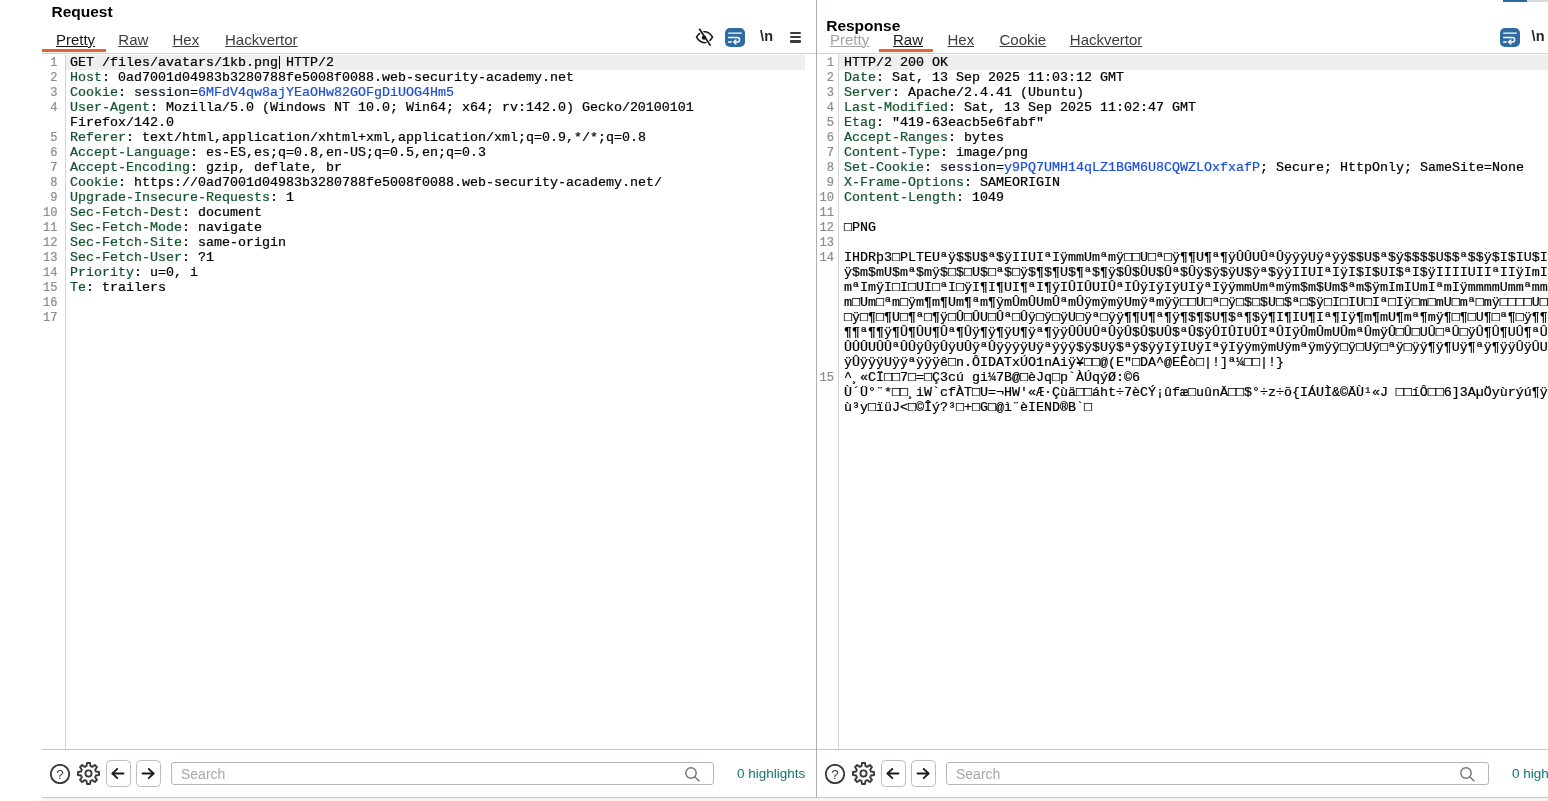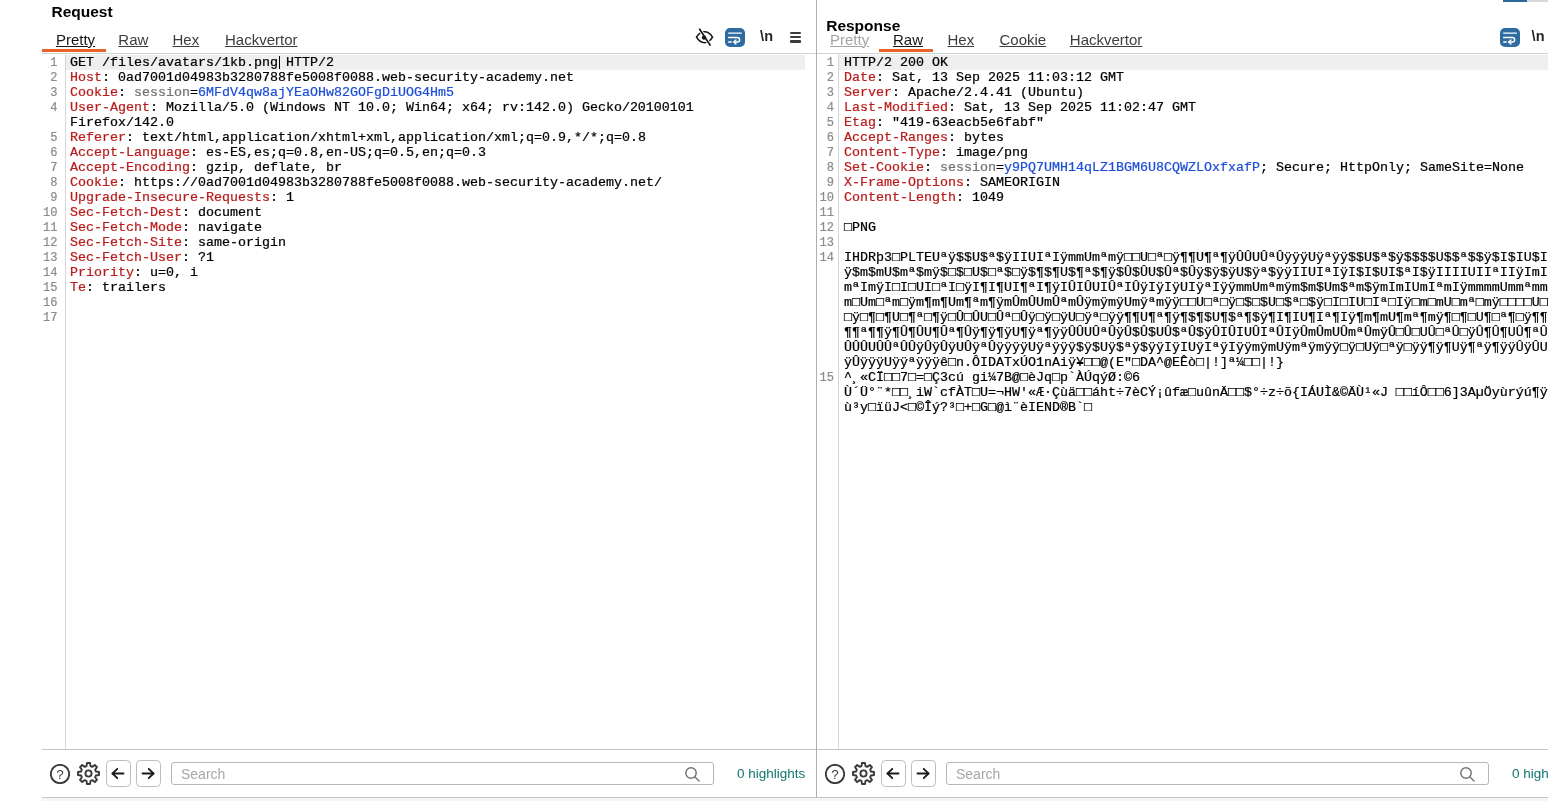--- a/index.html
+++ b/index.html
@@ -5,22 +5,22 @@
 html,body { width:1548px; height:801px; background:#fff; overflow:hidden; }
 body { font-family:"Liberation Sans",sans-serif; }
 .abs { position:absolute; }
 #root { position:relative; width:1548px; height:796px;margin-left:42px; }
 .title { font-size:15.5px; font-weight:bold; color:#000; }
 .tab { font-size:15px; color:#3d3d3d;text-decoration:underline; }
 .tab.sel { color:#161616; }
 .tab.dis { color:#a4a4a4; }
 pre { font-family:"Liberation Mono",monospace; font-size:13.33px; line-height:15px; color:#000; -webkit-text-stroke:0.22px currentColor; }
 pre b { font-weight:normal; }
-.h { color:#b91c1c;text-align:right; }
-.p { color:#737373; }
+.h { color:#14532d;text-align:right; }
+.p { color:#0f172a; }
 .r { color:#1d4ed8; }
 .gut { font-size:12px; color:#8c8c8c; text-align:right; }
 .nl { font-size:14.5px; color:#262626; font-weight:bold; letter-spacing:0.2px; }
 .hl { font-size:13.5px; color:#0f766e; }
 </style></head>
 <body>
 <div id="root">
 
 <div class="abs" style="left:1461px;top:0;width:23.5px;height:2px;background:#2c699e"></div>
 <div class="abs" style="left:1484.5px;top:0;width:52.5px;height:1.8px;background:#d9d9d9"></div>

